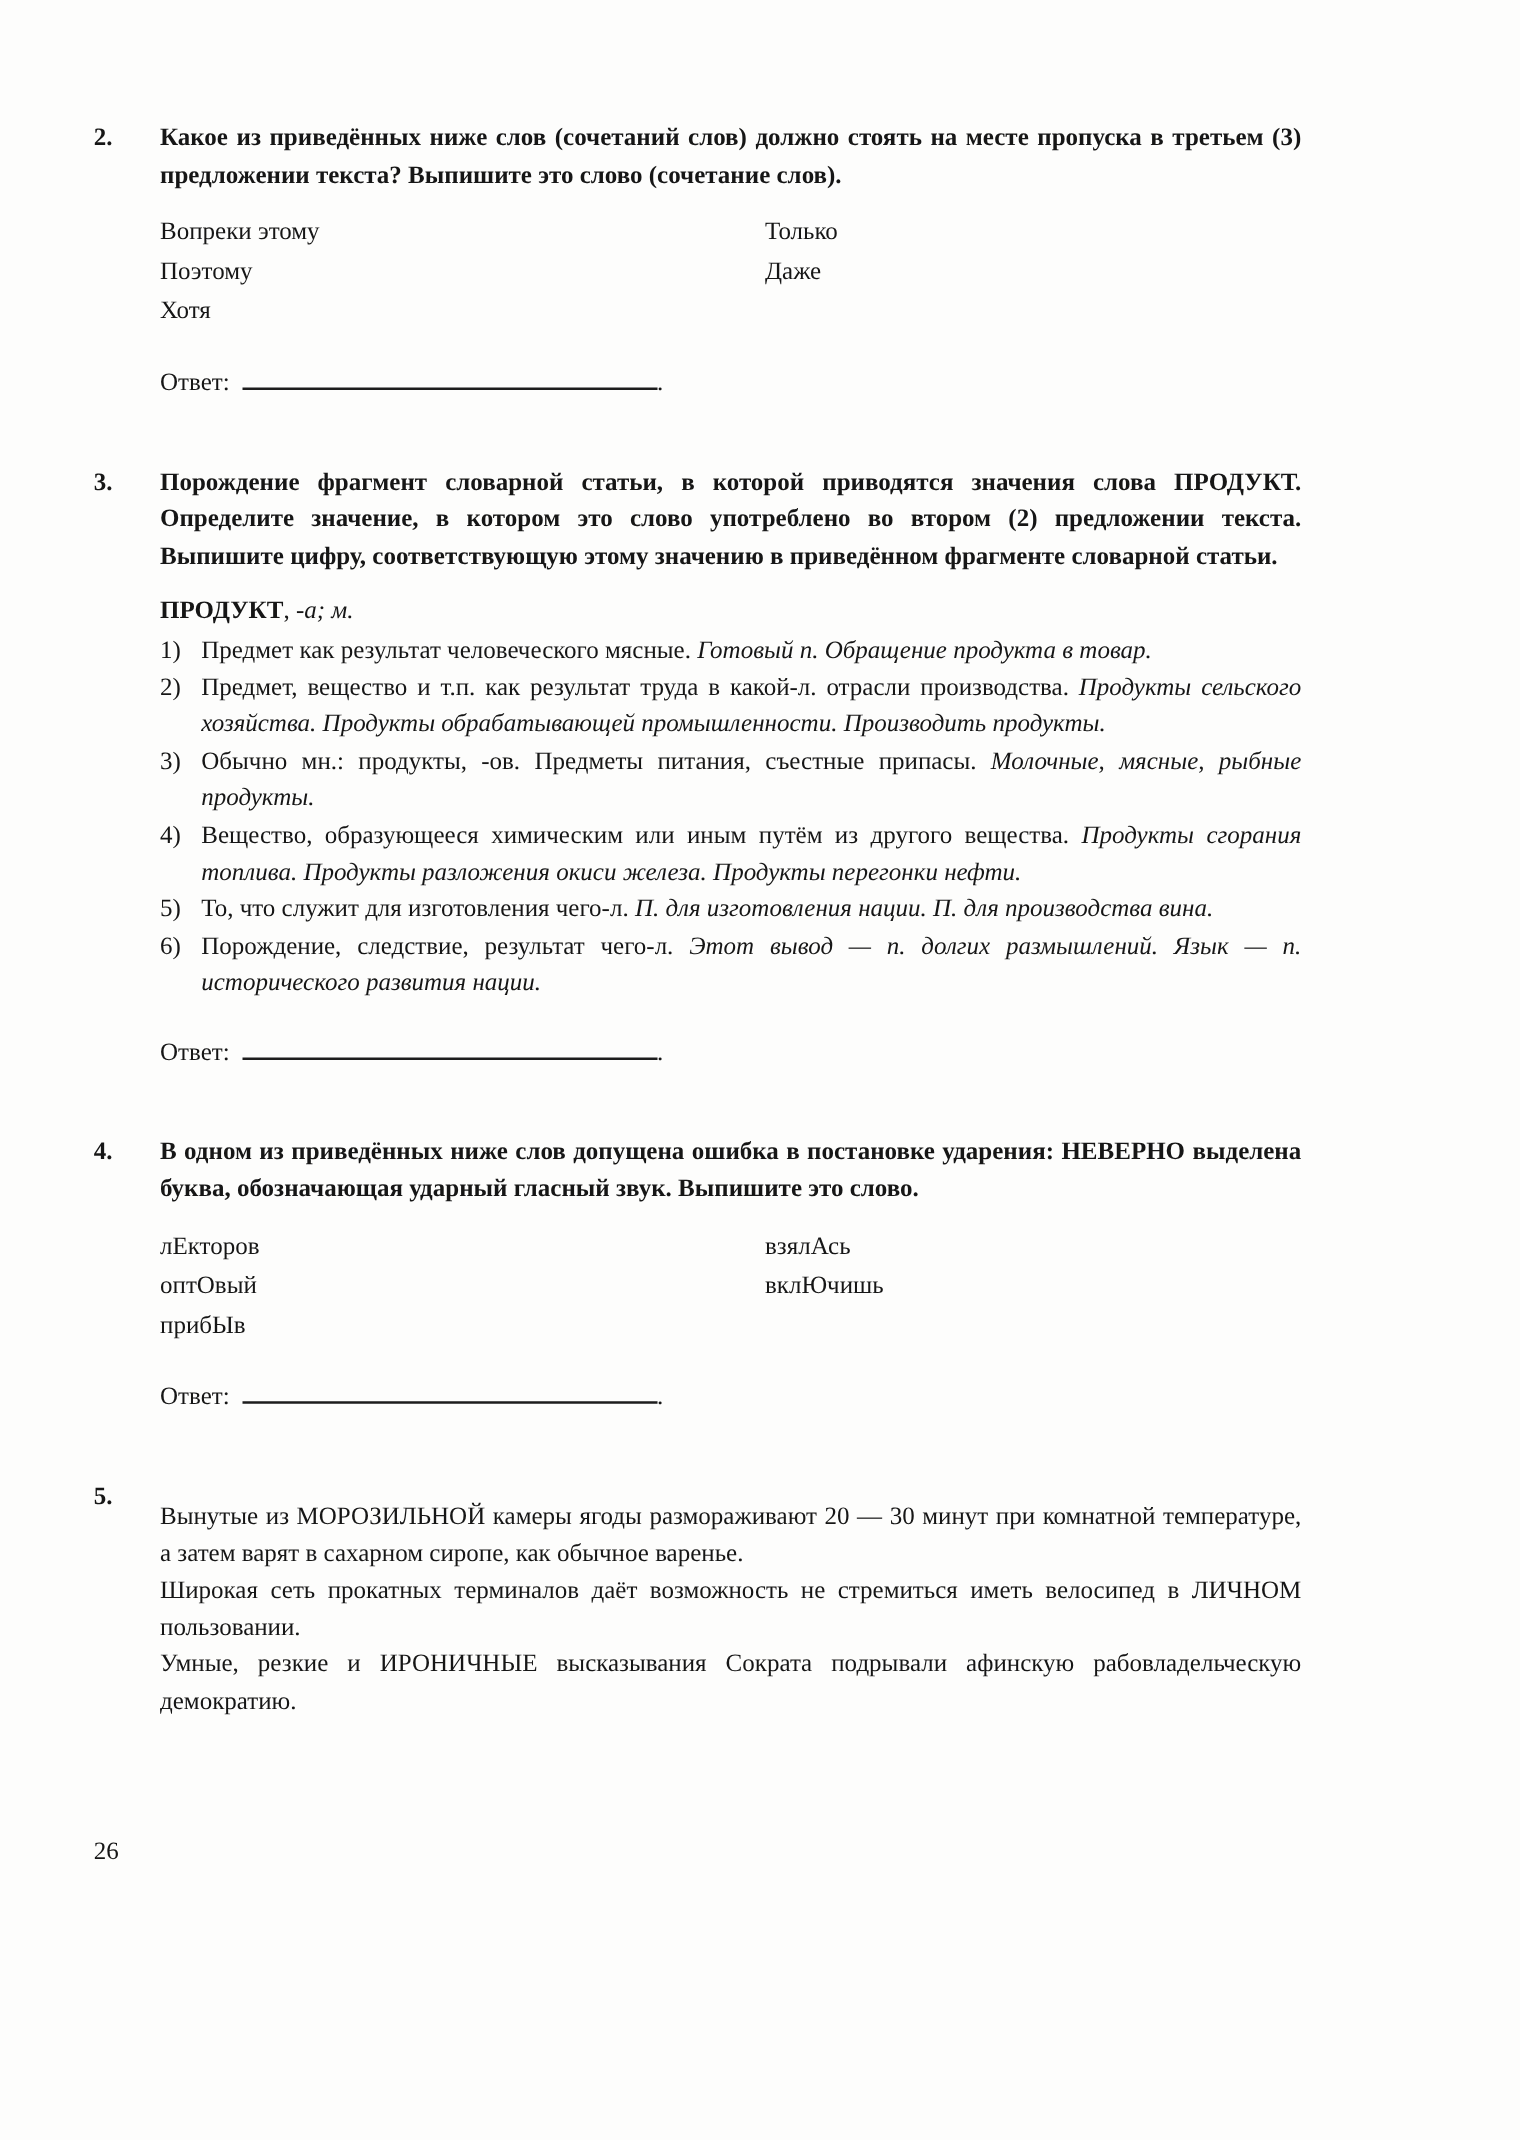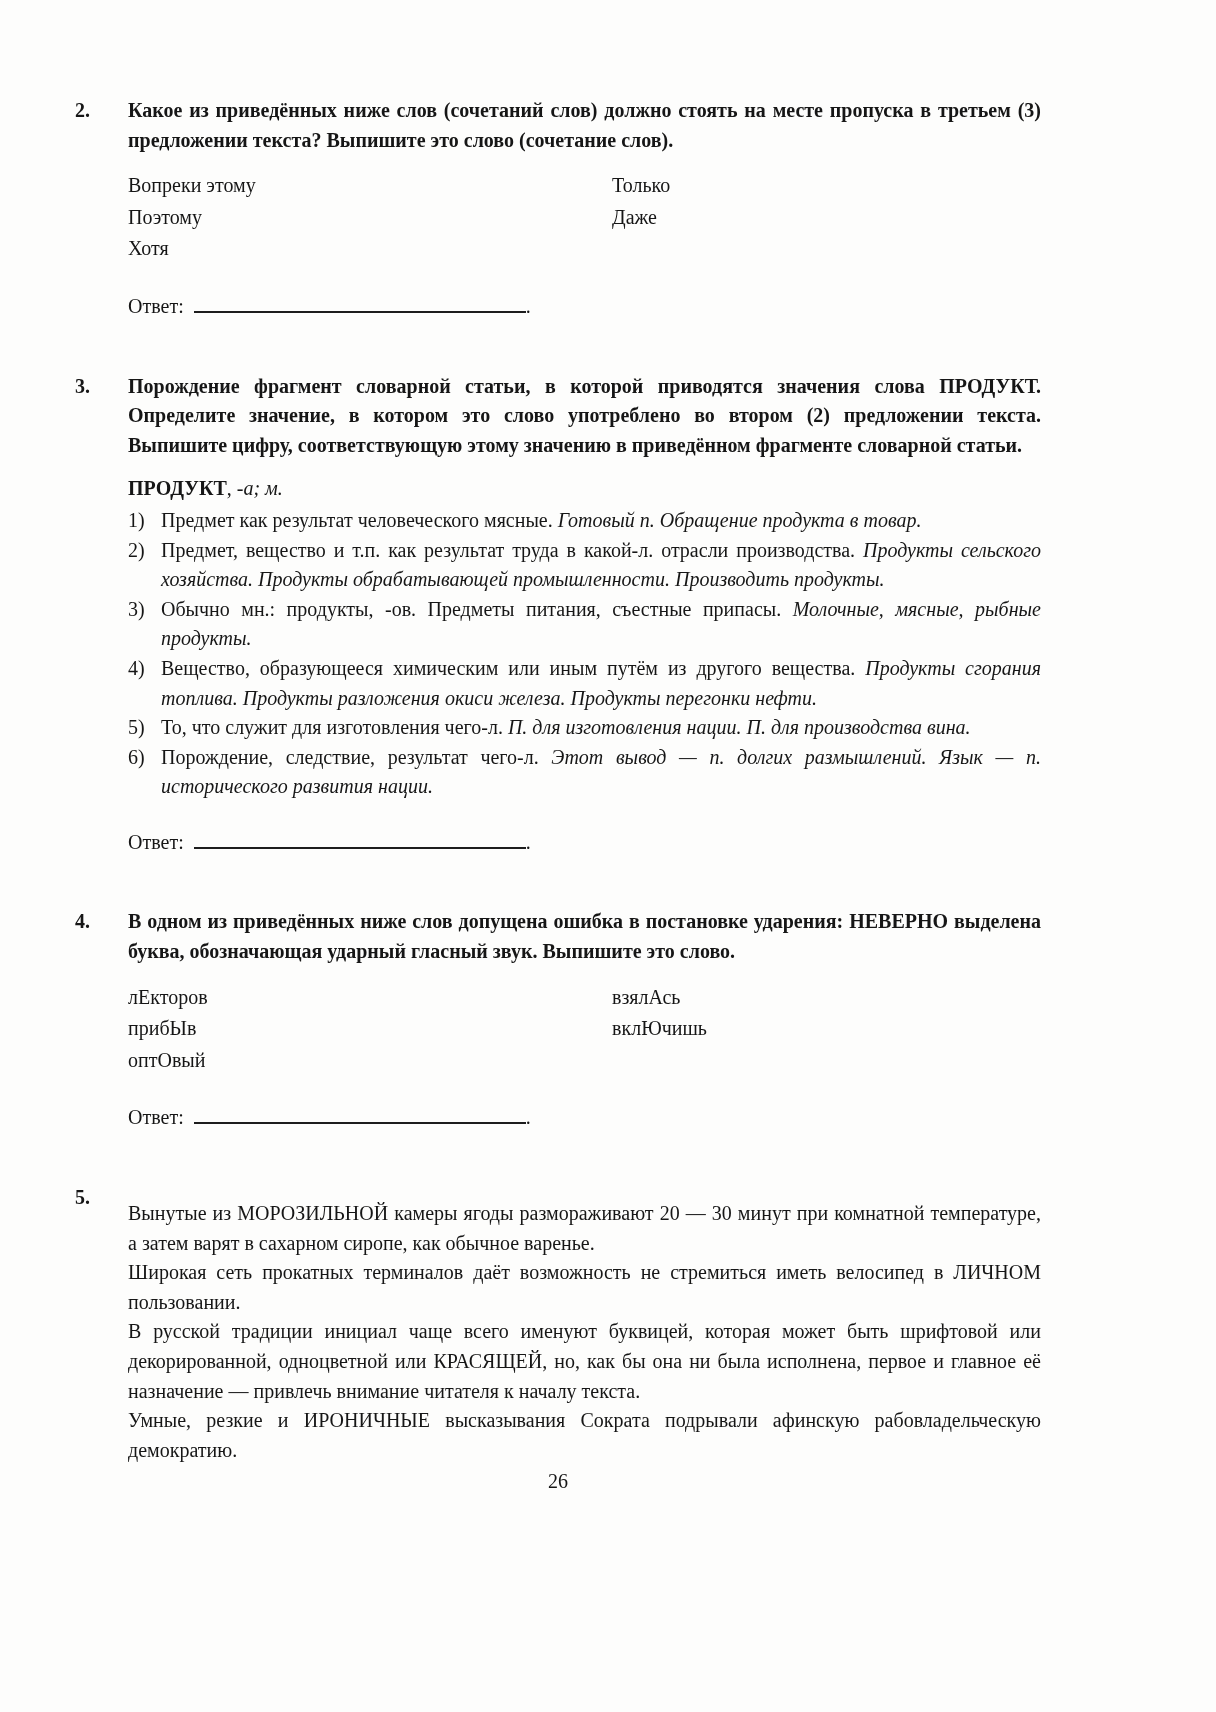--- a/index.html
+++ b/index.html
@@ -36,21 +36,21 @@
   .headword { margin-top:14px; }
   .dict { margin-top:2px; }
   .entry { display:flex; }
   .entry-num { width:33px; flex-shrink:0; }
   .entry-text { flex:1; min-width:0; text-align:justify; }
   .sentences { margin-top:16px; }
   .sentence { text-align:justify; margin:0; }
   .page-number {
     position:absolute;
     top:1467px; left:75px; width:966px;
-    text-align:center;
+    text-align:left;
   }
 </style>
 </head>
 <body>
 
 <div class="page">
   <div class="content">
 
     <div class="task">
       <div class="task-num">2.</div>
@@ -110,41 +110,40 @@
       </div>
     </div>
 
     <div class="task">
       <div class="task-num">4.</div>
       <div class="task-body">
         <div class="prompt"><span>В одном из приведённых ниже слов допущена ошибка в постановке ударения: </span><span style="font-weight: bold;">НЕВЕРНО</span><span> выделена буква, обозначающая ударный гласный звук. Выпишите это слово.</span></div>
         <div class="options">
           <div class="col">
             <div class="opt">лЕкторов</div>
+            <div class="opt">оптОвый</div>
             <div class="opt">прибЫв</div>
-            <div class="opt">оптОвый</div>
           </div>
           <div class="col">
             <div class="opt">взялАсь</div>
             <div class="opt">вклЮчишь</div>
           </div>
         </div>
         <div class="answer-row">
           <span>Ответ:</span><span class="answer-blank"></span><span>.</span>
         </div>
       </div>
     </div>
 
     <div class="task">
       <div class="task-num">5.</div>
       <div class="task-body">
         <div class="sentences">
           <p class="sentence">Вынутые из МОРОЗИЛЬНОЙ камеры ягоды размораживают 20 — 30 минут при комнатной температуре, а затем варят в сахарном сиропе, как обычное варенье.</p>
           <p class="sentence">Широкая сеть прокатных терминалов даёт возможность не стремиться иметь велосипед в ЛИЧНОМ пользовании.</p>
-          <p class="sentence">В русской традиции инициал чаще всего именуют буквицей, которая может быть шрифтовой или декорированной, одноцветной или КРАСЯЩЕЙ, но, как бы она ни была исполнена, первое и главное её назначение — привлечь внимание читателя к началу текста.</p>
           <p class="sentence">Умные, резкие и ИРОНИЧНЫЕ высказывания Сократа подрывали афинскую рабовладельческую демократию.</p>
         </div>
       </div>
     </div>
 
   </div>
 
   <div class="page-number">26</div>
 </div>
 

